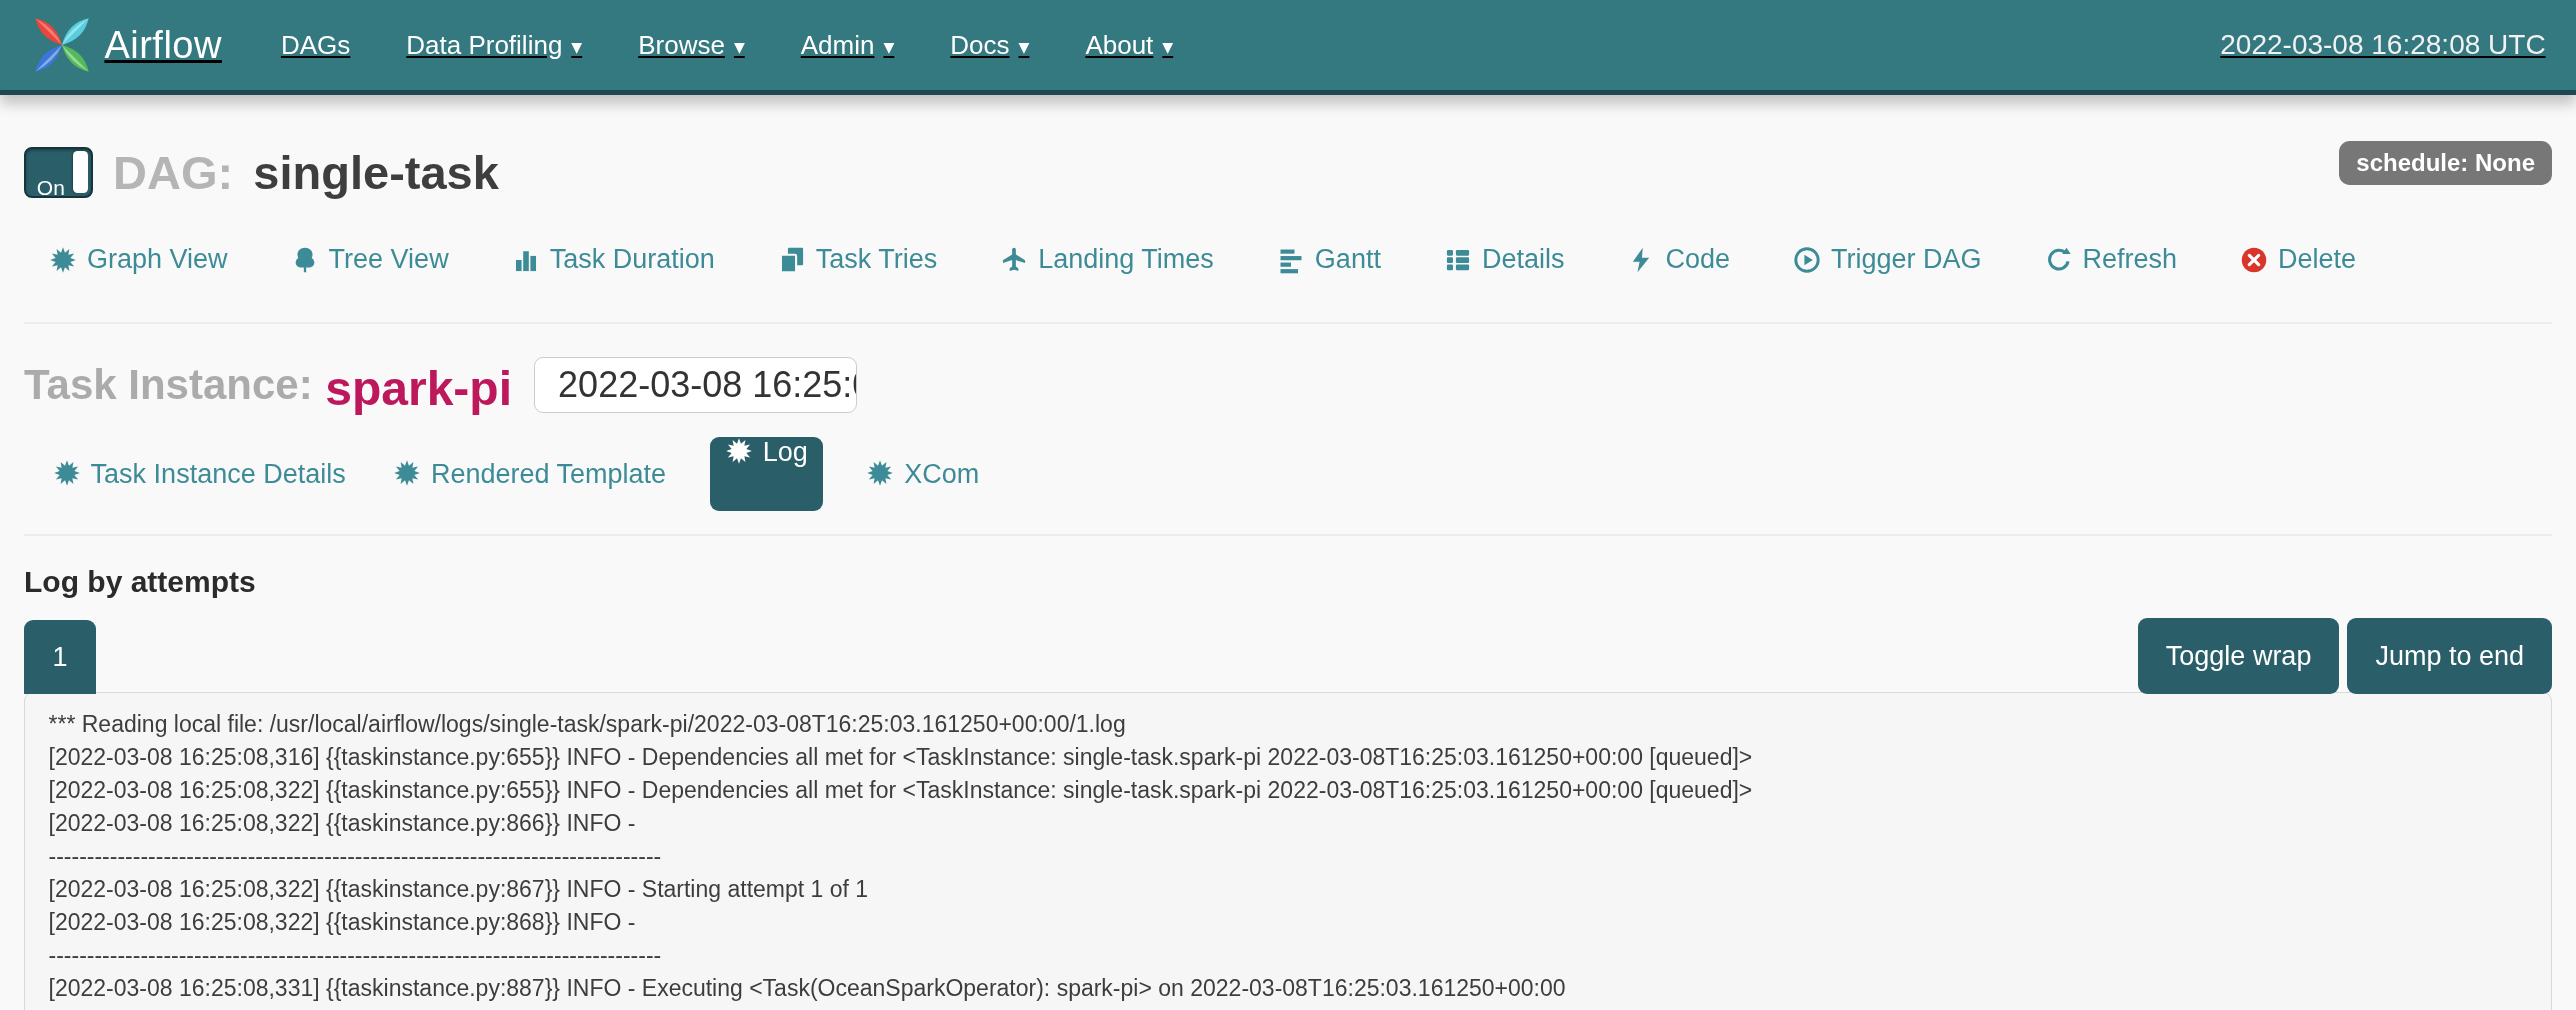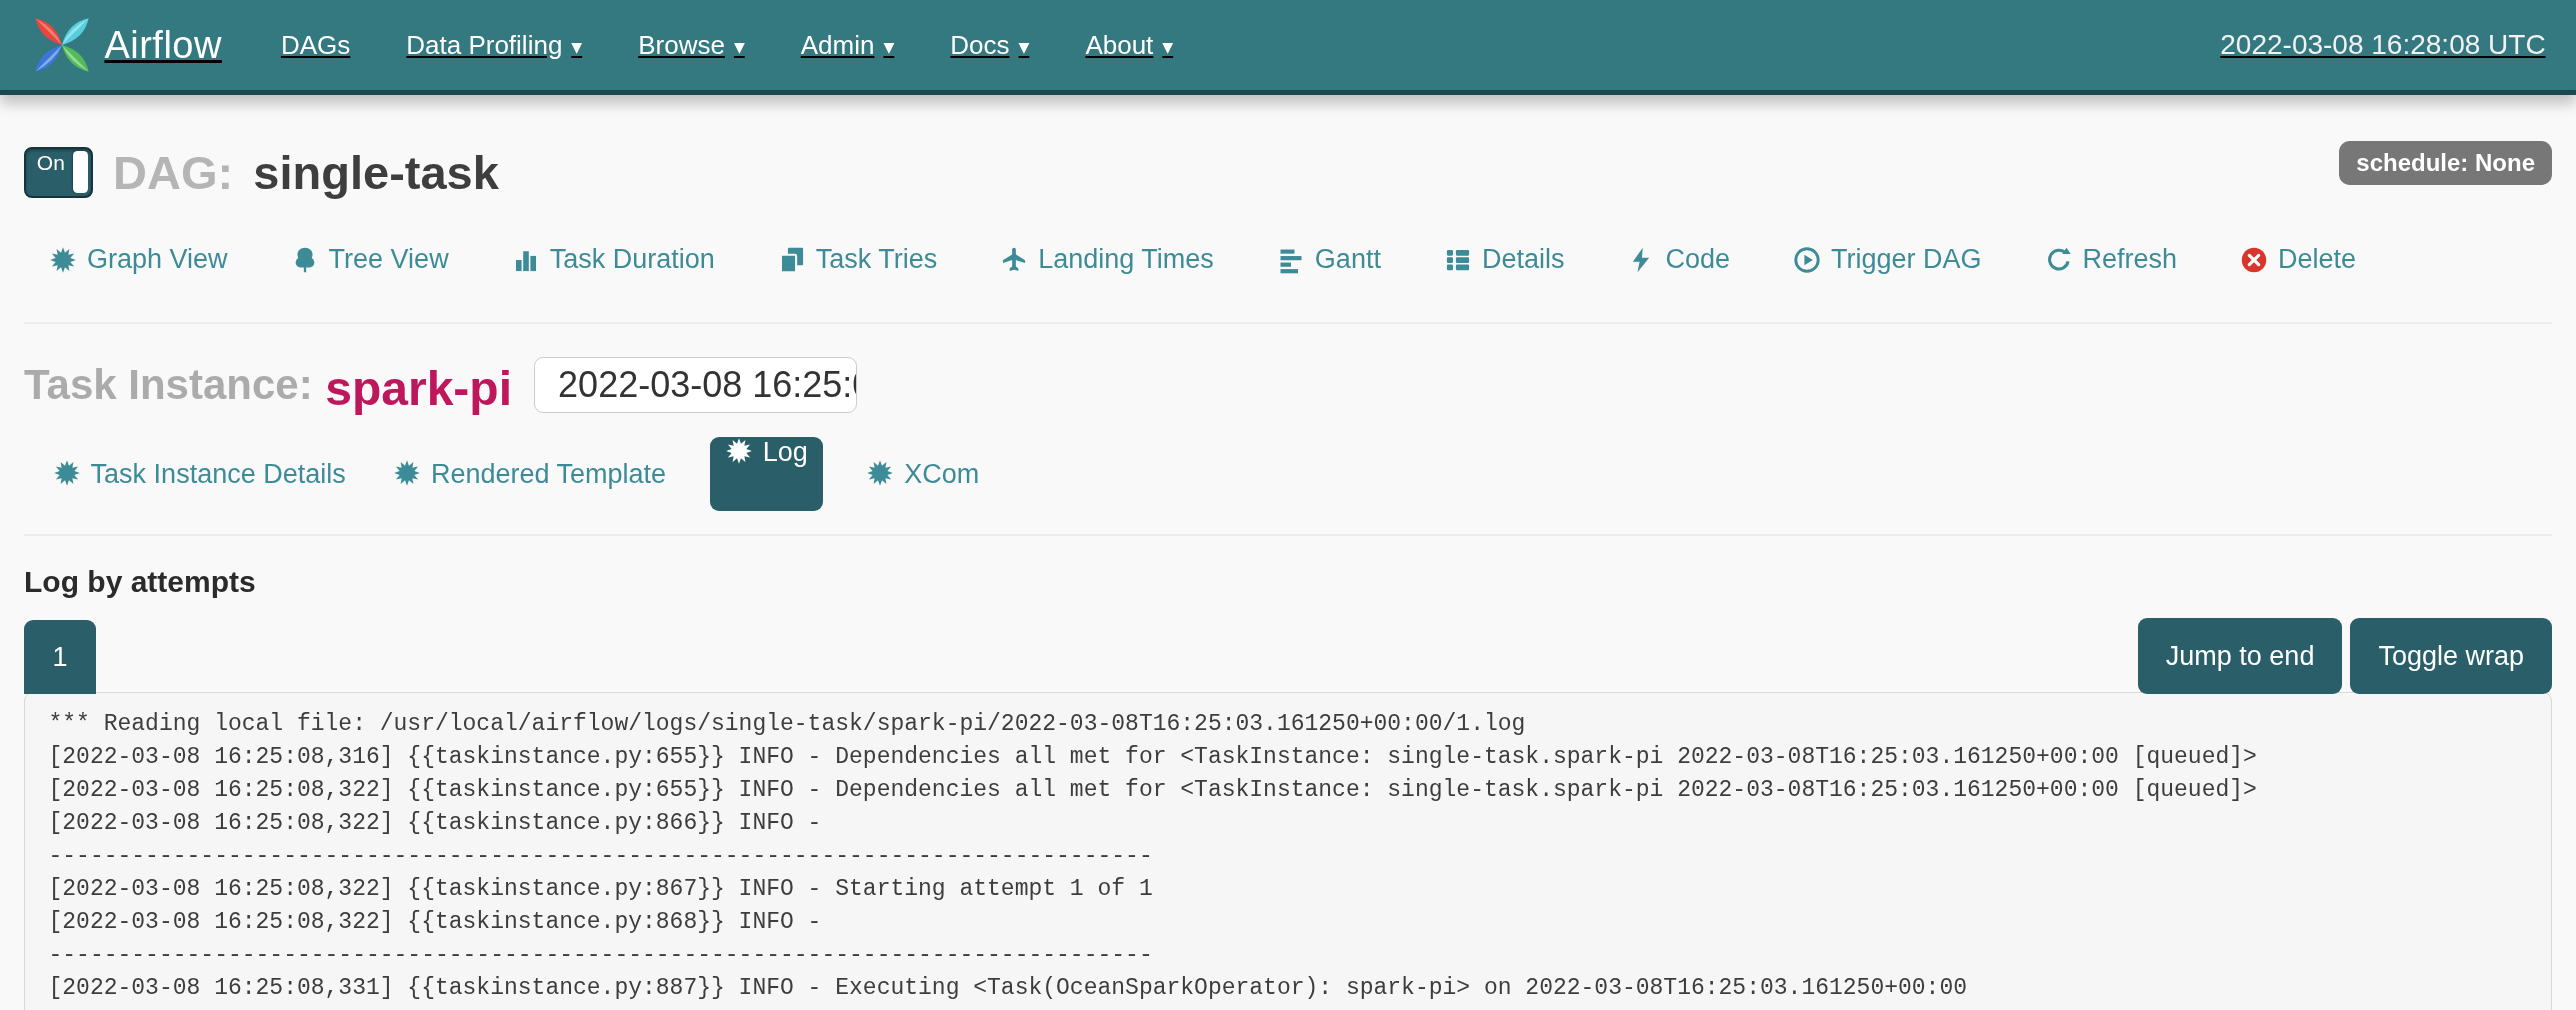--- a/index.html
+++ b/index.html
@@ -30,21 +30,21 @@
   
   .container{padding:0 24px;position:relative;}
 
   
   .dag-header{margin-top:50px;display:flex;align-items:center;position:relative;height:54px;}
   .toggle{
     width:69px;height:51px;box-sizing:border-box;border:2.7px solid #16343a;border-radius:8px;
     background:#2a5f6a;position:relative;cursor:pointer;flex:0 0 auto;
     box-shadow:inset 0 1.8px 2.7px rgba(0,0,0,.3);
   }
-  .toggle-label{color:#fff;font-size:21px;position:absolute;left:10.8px;top:2px;}
+  .toggle-label{color:#fff;font-size:21px;position:absolute;left:10.8px;top:27px;}
   .toggle-knob{
     position:absolute;right:2.7px;top:2.7px;bottom:2.7px;width:15.3px;background:#fff;
     border-radius:4.5px;box-shadow:-0.9px 0 1.8px rgba(0,0,0,.35);
   }
   .dag-title{font-size:47px;margin-left:20px;white-space:nowrap;}
   .dag-title .prefix{color:#b5b5b5;font-weight:600;}
   .dag-title .name{color:#3e3e3e;font-weight:700;margin-left:7.2px;}
   .schedule-badge{
     position:absolute;right:0;top:-3.6px;background:#777;color:#fff;
     font-size:24px;font-weight:700;padding:8px 17px;border-radius:10.8px;
@@ -93,21 +93,21 @@
     background:#2a5f6a;color:#fff;border:none;font-size:27px;height:76px;
     padding:0 28px;border-radius:9px;cursor:pointer;
     font-family:"Liberation Sans",sans-serif;
   }
   .log-box{
     margin-top:-1.8px;border:1.8px solid #d9d9d9;border-radius:9px;background:#f6f6f6;
     padding:14.4px 23.5px;height:379px;box-sizing:border-box;position:relative;z-index:1;
     overflow:hidden;
   }
   .log-line{
-    font-family:Liberation Mono, monospace;
+    font-family:Liberation Sans, sans-serif;
     font-size:23px;line-height:33px;color:#3d3d3d;white-space:pre;
   }
 </style>
 </head>
 <body>
 
 <div class="navbar">
   <div class="brand">
     <svg class="brand-logo" viewBox="0 0 100 100">
       <path d="M50 50 Q20 42 14 14 Q42 20 50 50" fill="#e8453c"></path>
@@ -281,22 +281,22 @@
     </div>
   </div>
 
   <hr class="hr2">
 
   <div class="log-heading">Log by attempts</div>
 
   <div class="attempt-row">
     <div class="attempt-tab">1</div>
     <div class="log-actions">
+      <button class="log-action-btn">Toggle wrap</button>
       <button class="log-action-btn">Jump to end</button>
-      <button class="log-action-btn">Toggle wrap</button>
     </div>
   </div>
 
   <div class="log-box">
     <div class="log-line">*** Reading local file: /usr/local/airflow/logs/single-task/spark-pi/2022-03-08T16:25:03.161250+00:00/1.log</div>
     <div class="log-line">[2022-03-08 16:25:08,316] {{taskinstance.py:655}} INFO - Dependencies all met for &lt;TaskInstance: single-task.spark-pi 2022-03-08T16:25:03.161250+00:00 [queued]&gt;</div>
     <div class="log-line">[2022-03-08 16:25:08,322] {{taskinstance.py:655}} INFO - Dependencies all met for &lt;TaskInstance: single-task.spark-pi 2022-03-08T16:25:03.161250+00:00 [queued]&gt;</div>
     <div class="log-line">[2022-03-08 16:25:08,322] {{taskinstance.py:866}} INFO - </div>
     <div class="log-line">--------------------------------------------------------------------------------</div>
     <div class="log-line">[2022-03-08 16:25:08,322] {{taskinstance.py:867}} INFO - Starting attempt 1 of 1</div>

